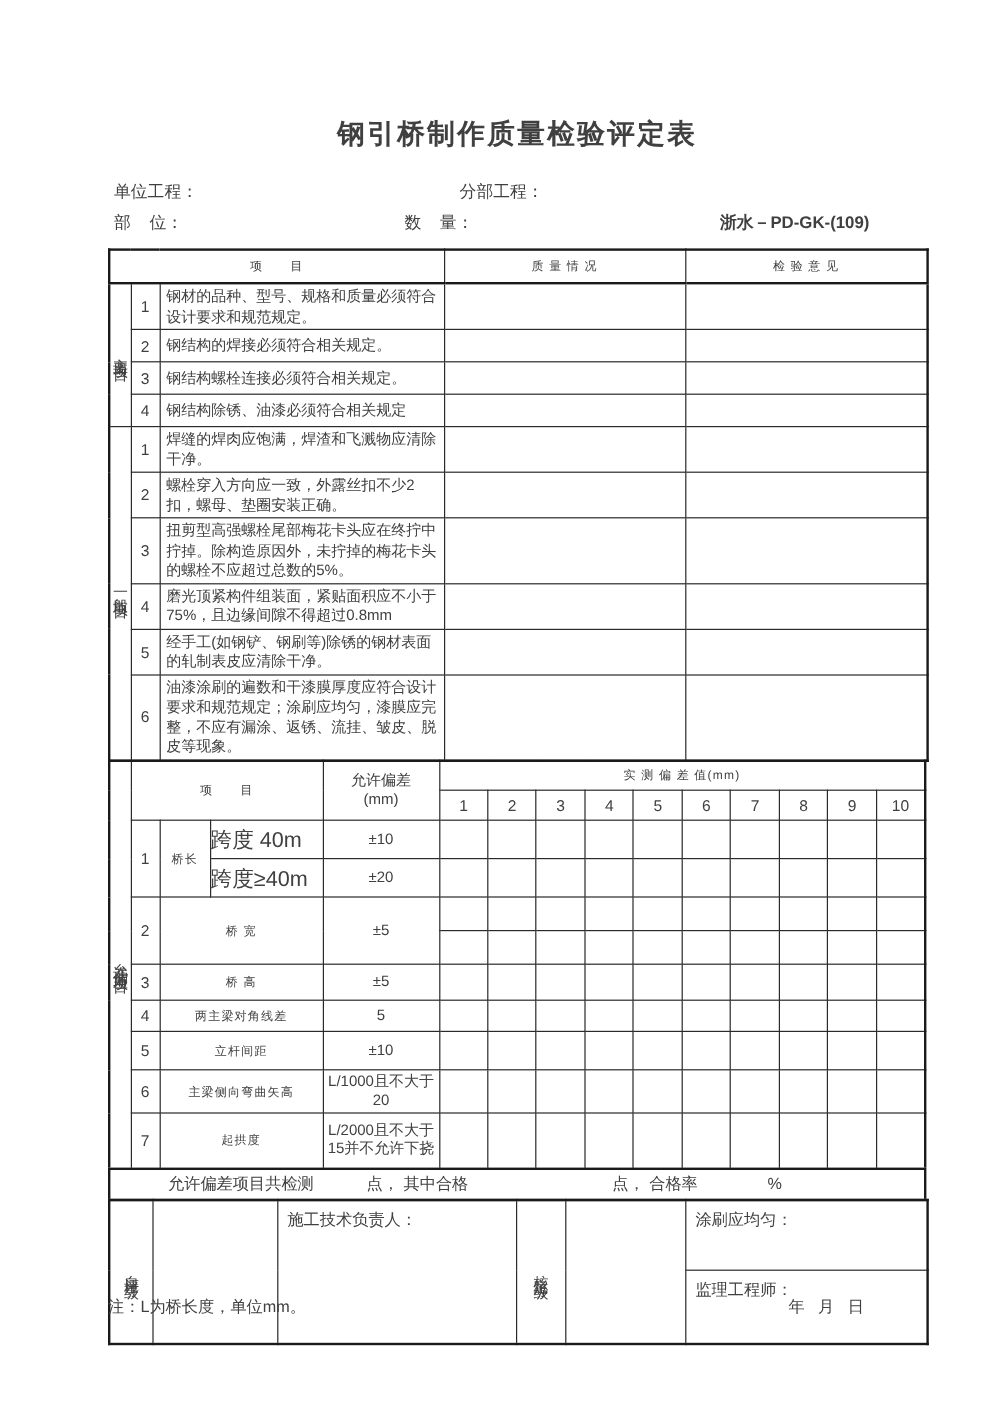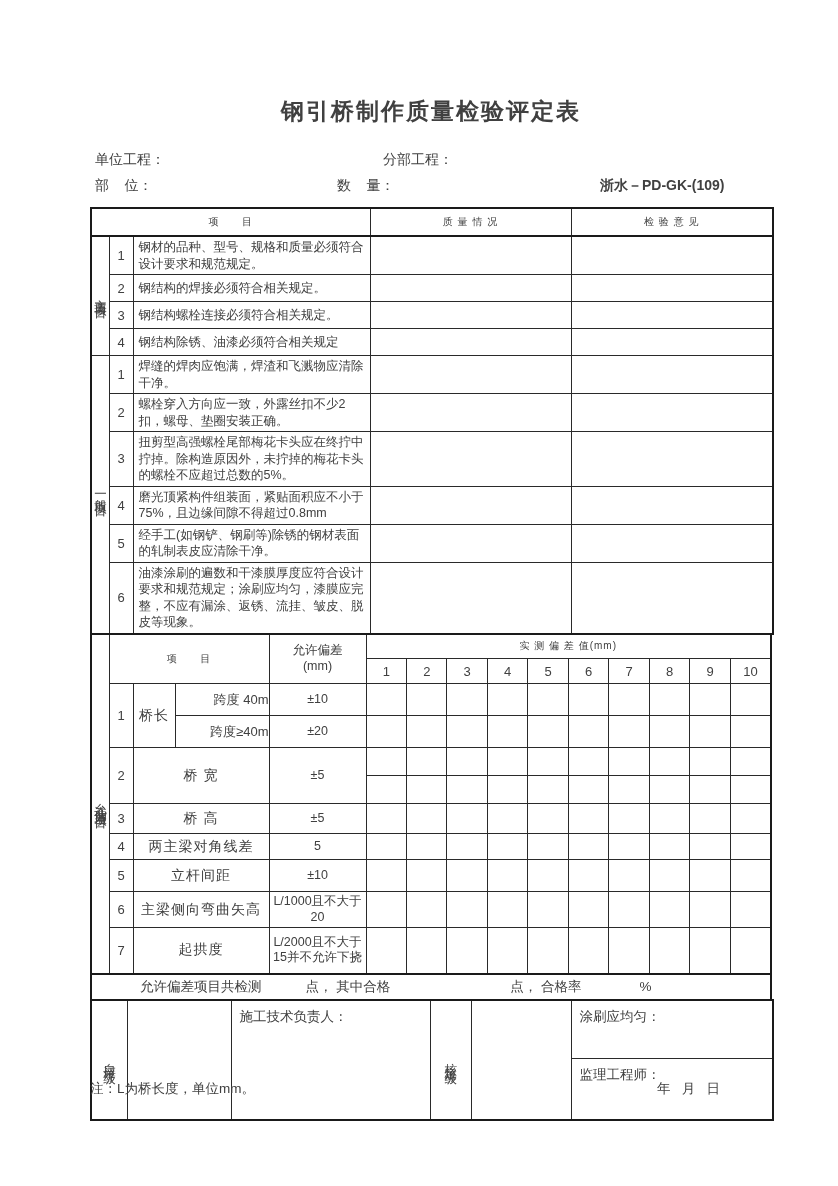--- a/index.html
+++ b/index.html
@@ -28,22 +28,22 @@
   tr.head td, tr.head th { border-bottom:2px solid #1a1a1a; }
 
   .hcell { text-align:center; font-size:10px; white-space:pre; letter-spacing:1px; }
   .vlabel { text-align:center; vertical-align:middle; }
   .vlabel .vtxt {
     writing-mode:vertical-rl; text-orientation:upright;
     display:inline-block; font-size:12.5px; letter-spacing:3px; line-height:1;
   }
   .num   { text-align:center; font-size:13px; }
   .itext { font-size:12.5px; line-height:1.32; padding:2px 4px 2px 5px; text-align:left; }
-  .iname { text-align:center; font-size:14px; letter-spacing:1px;margin-left:32px; }
-  .sub   { text-align:right; font-size:13px; }
+  .iname { text-align:center; font-size:10px; letter-spacing:1px;margin-left:32px; }
+  .sub   { text-align:left; font-size:18px; }
   .tol   { text-align:center; font-size:12.5px; line-height:1.25; padding:1px 3px; }
   .mhead { text-align:center; font-size:13px; }
 
   
   .t1 tr.rh  { height:28px; }
   .t1 tr.rm1 { height:36px; }
   .t1 tr.rm  { height:27px; }
   .t1 tr.rg1 { height:38px; }
   .t1 tr.rg2 { height:32px; }
   .t1 tr.rg3 { height:42px; }

